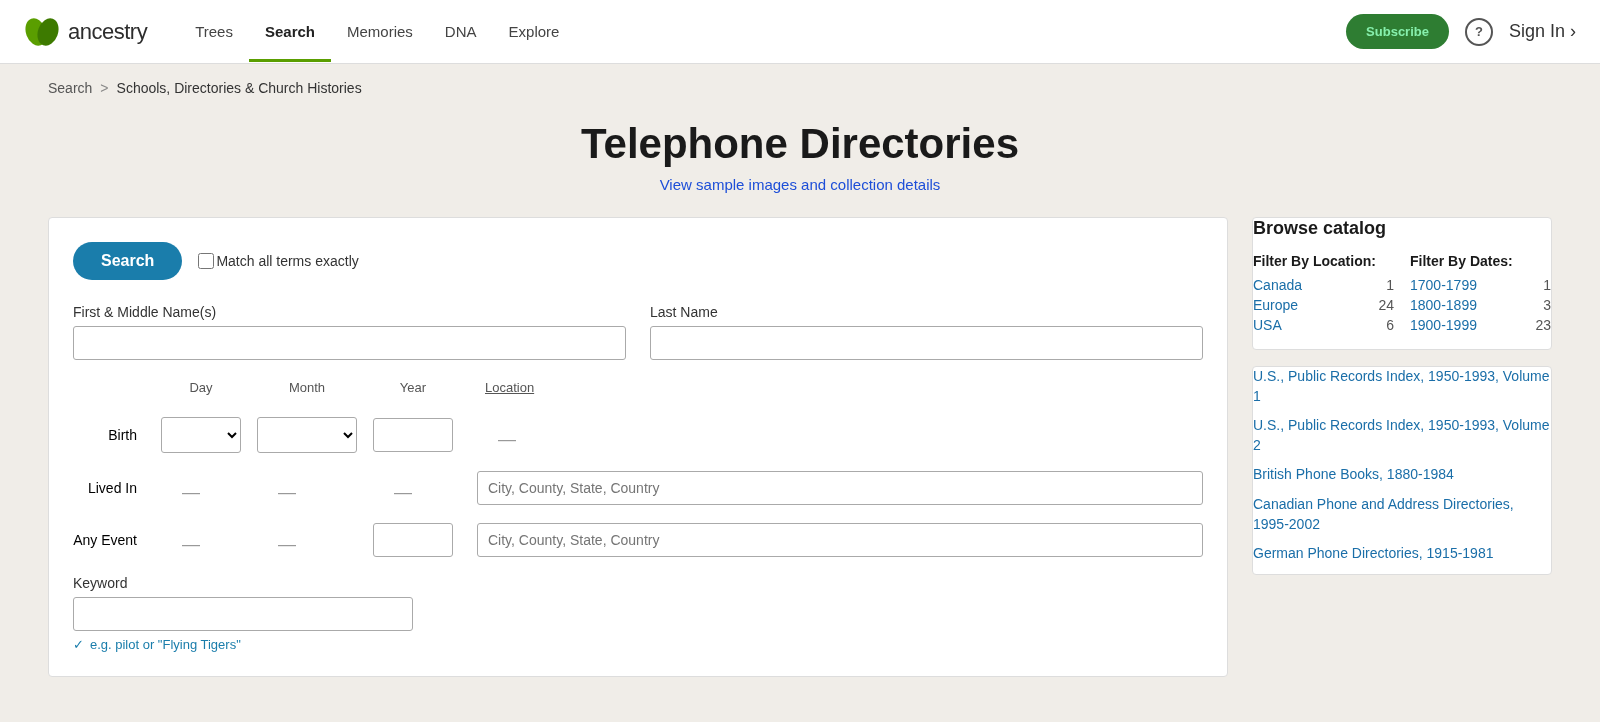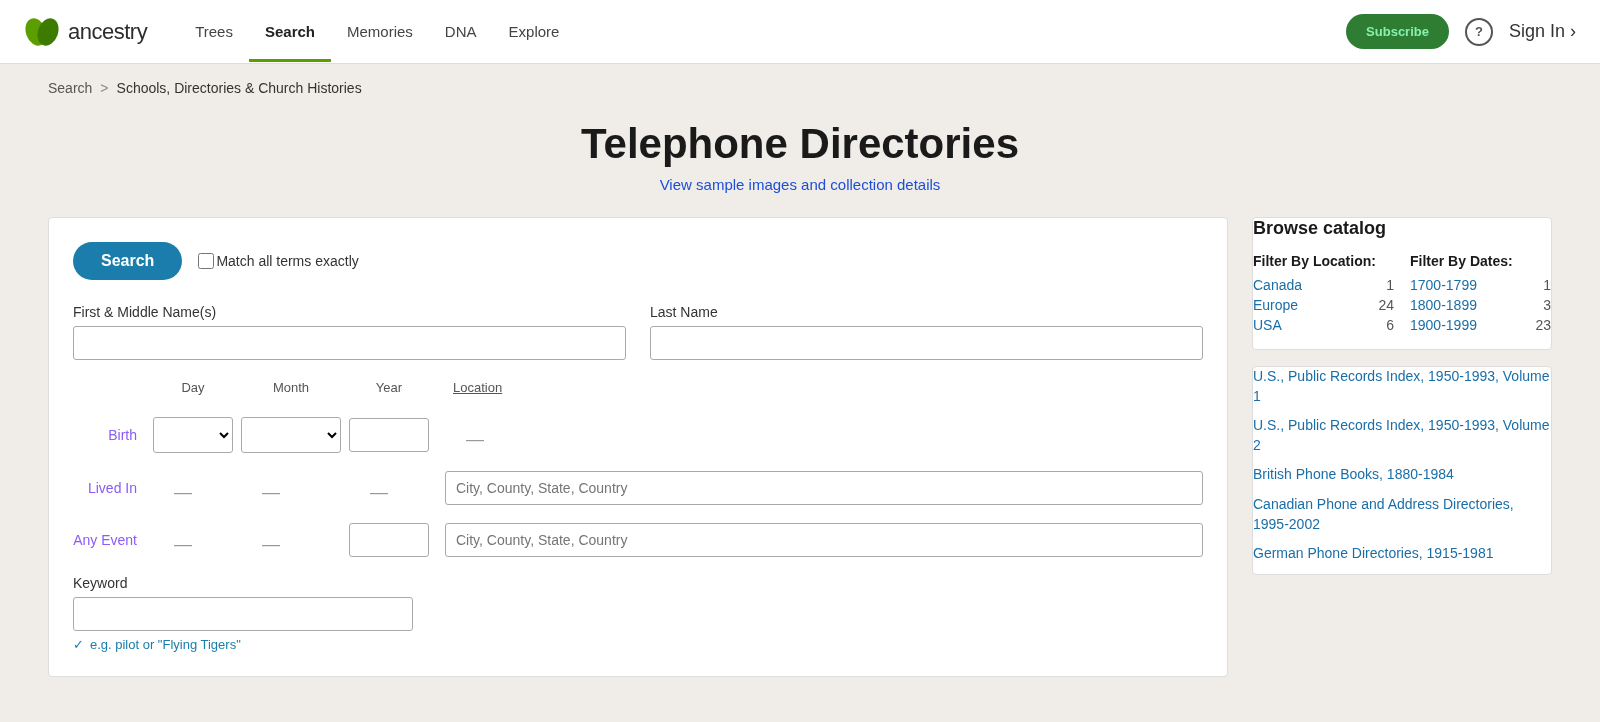--- a/index.html
+++ b/index.html
@@ -104,24 +104,24 @@
     .form-group label {
       font-size: 14px; color: #333; font-weight: 500;
     }
     .form-group input[type="text"] {
       border: 1px solid #aaa; border-radius: 3px; padding: 8px 10px;
       font-size: 14px; width: 100%;
     }
 
     
     .event-row {
-      display: flex; align-items: center; gap: 0; margin-bottom: 18px;
+      display: flex; align-items: center; gap: 8px; margin-bottom: 18px;
     }
     .event-label {
-      width: 80px; text-align: right; padding-right: 16px; font-size: 14px; color: #8b5cf6;
+      width: 80px; text-align: right; padding-right: 16px; font-size: 14px; color: #000000;
     }
     .event-day-col { width: 80px; }
     .event-month-col { width: 100px; margin-left: 8px; }
     .event-year-col { width: 80px; margin-left: 8px; }
     .event-location-col { flex: 1; margin-left: 16px; }
 
     .col-header {
       font-size: 13px; color: #555; margin-bottom: 4px; text-align: center;
     }
     .col-header-left { text-align: left; text-decoration: underline; }

